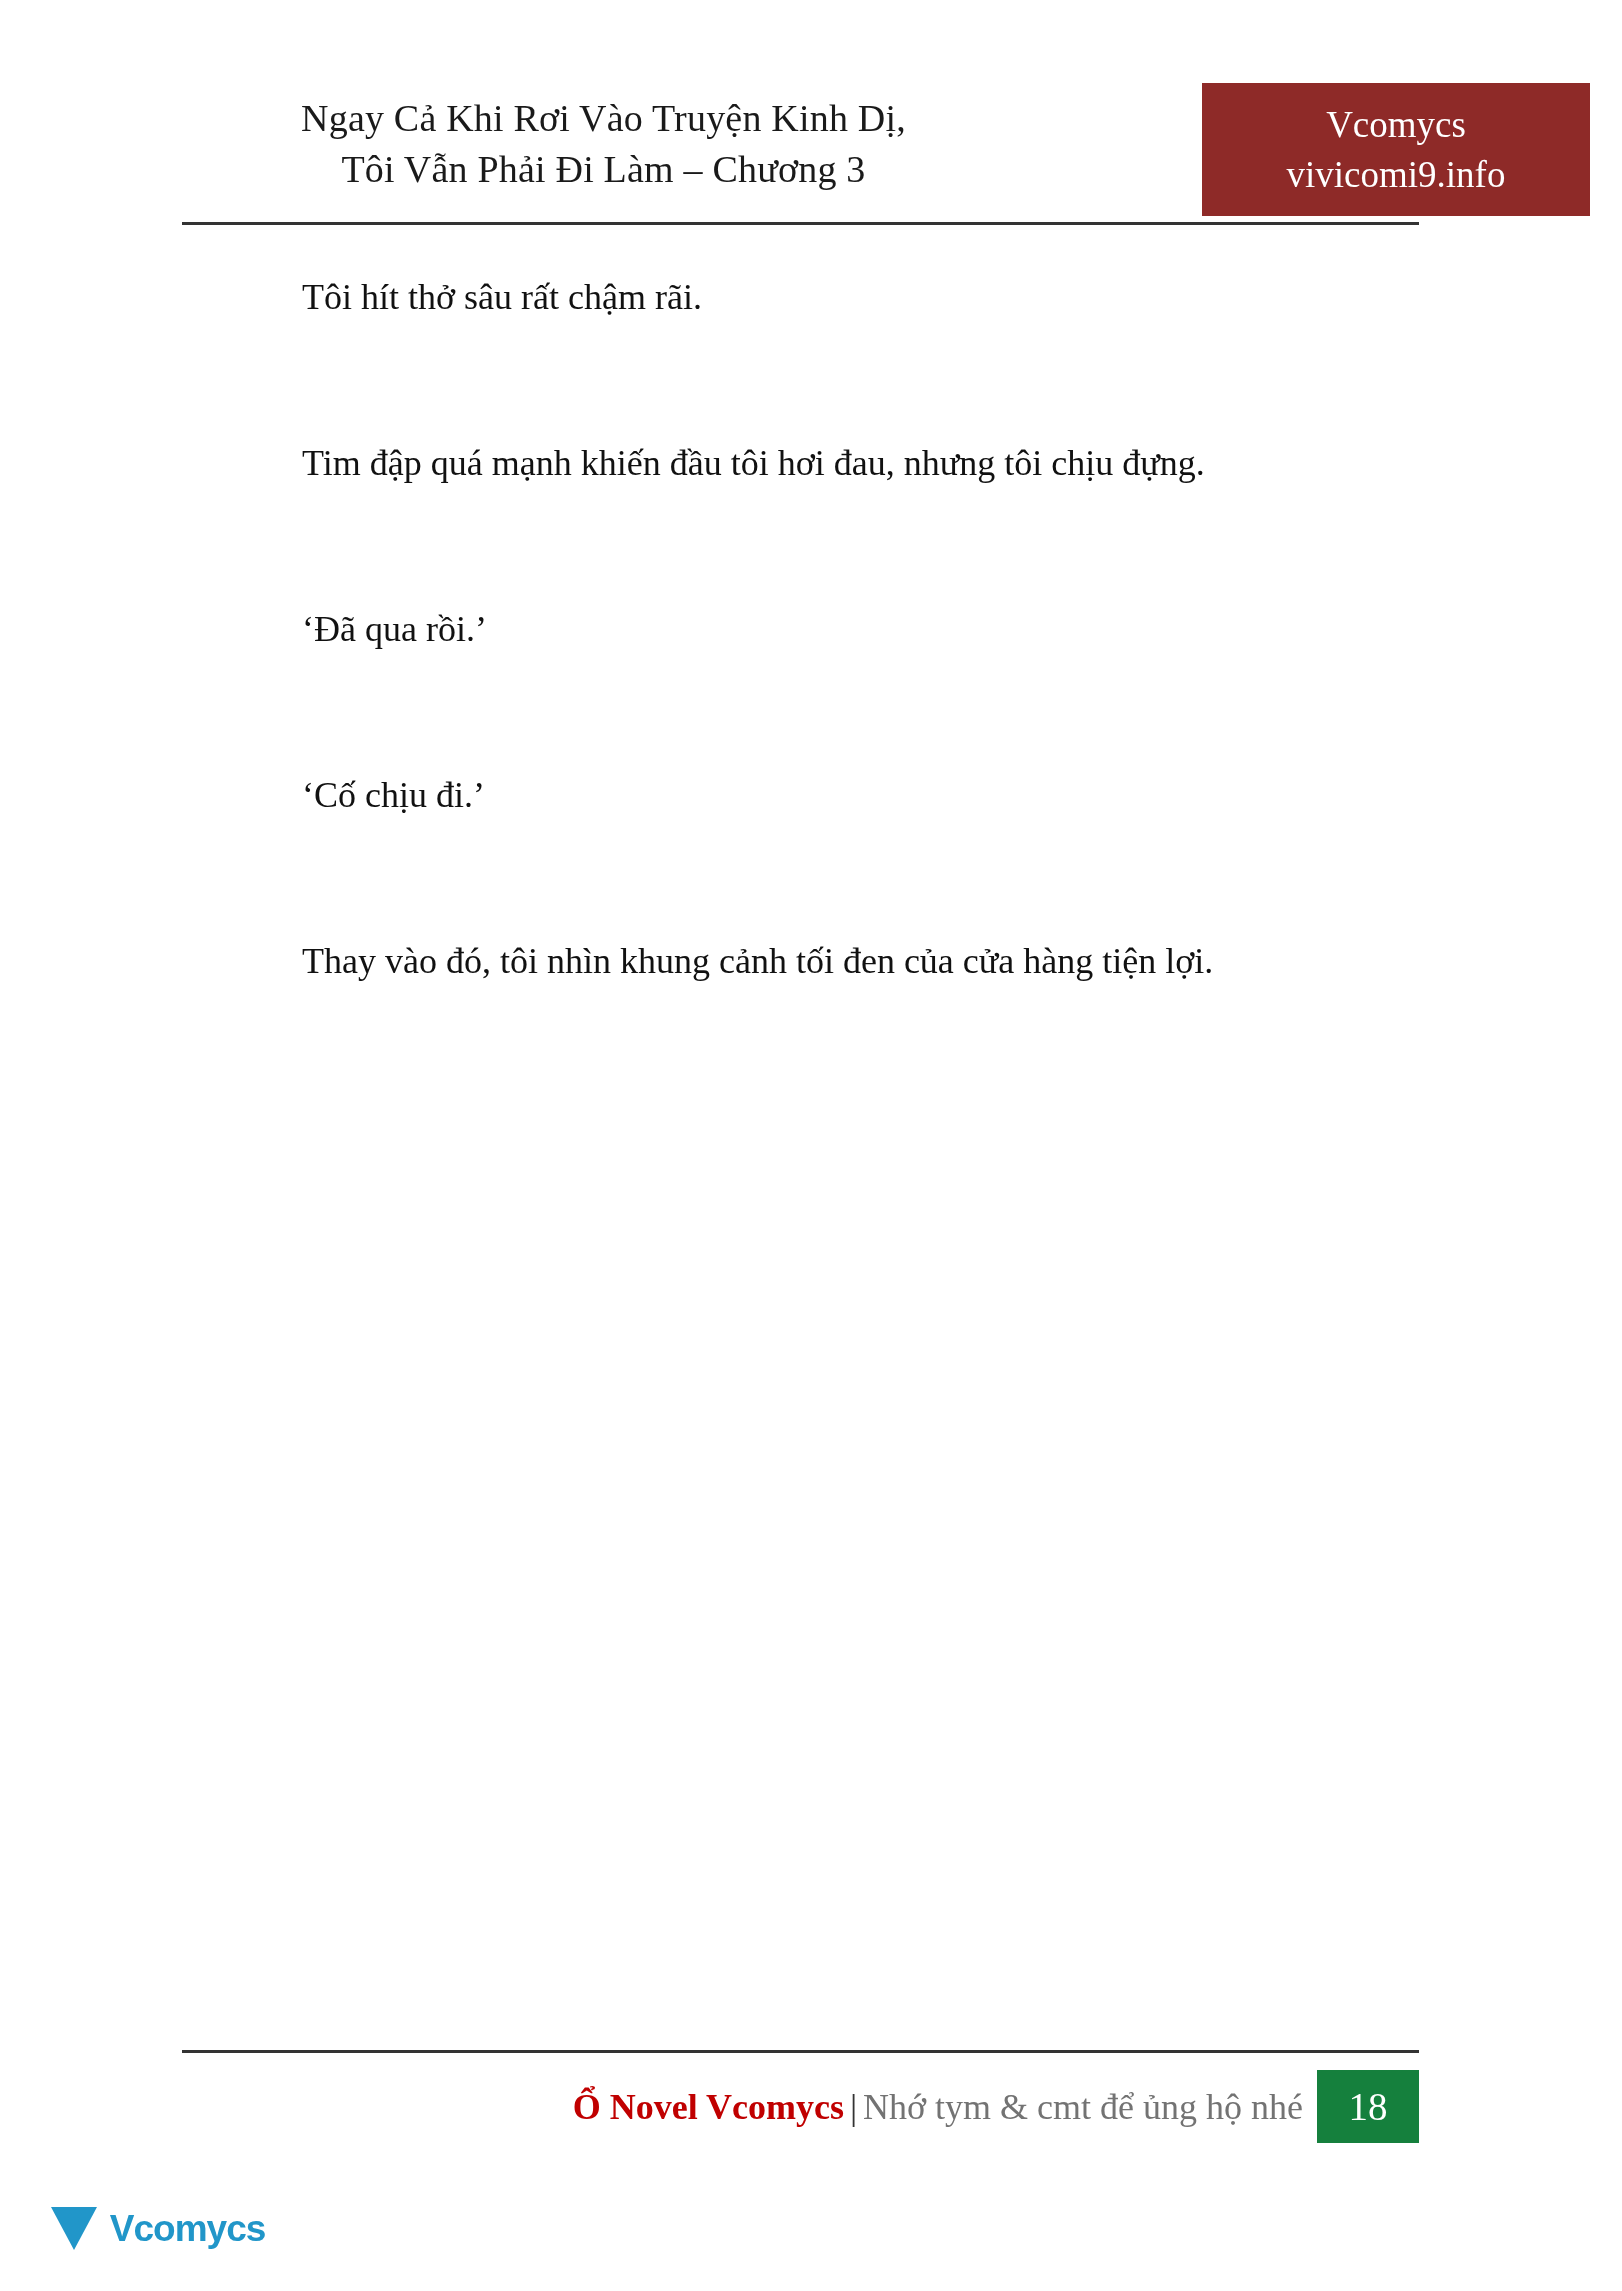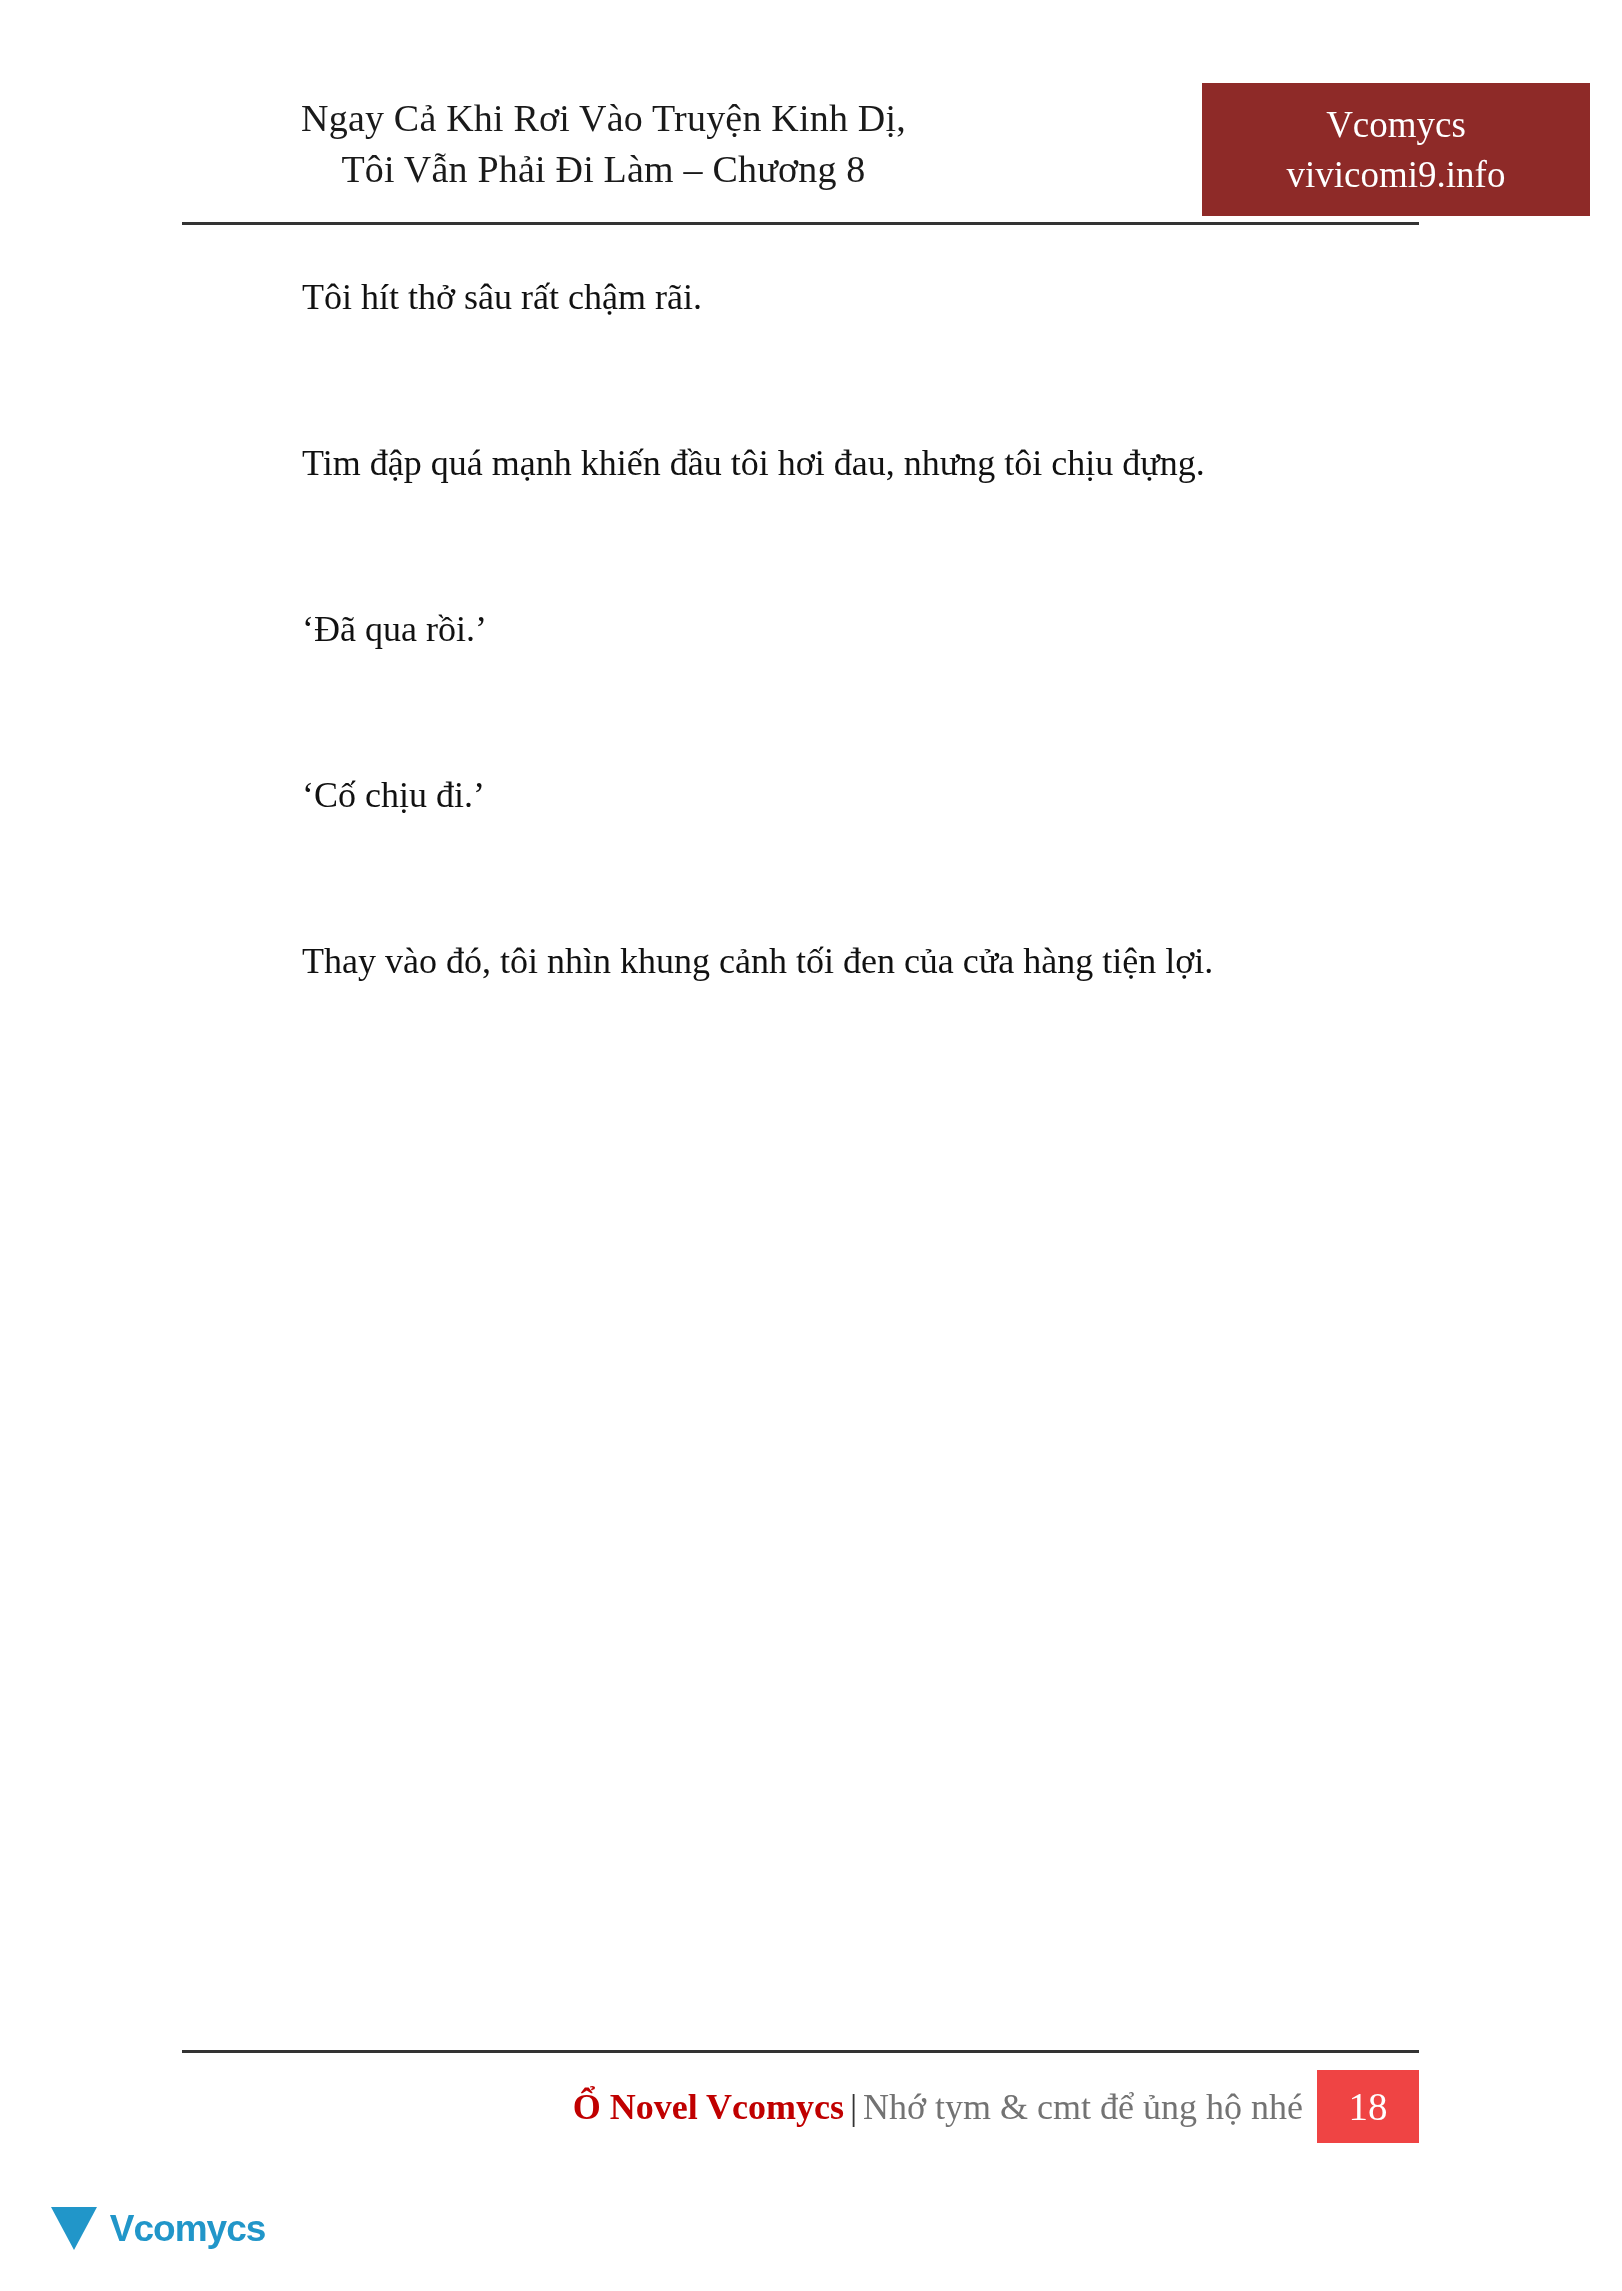--- a/index.html
+++ b/index.html
@@ -124,21 +124,21 @@
   }
   .footer-note {
     color: #737373;
   }
   .page-number {
     position: absolute;
     right: 0;
     top: 0;
     width: 102px;
     height: 73px;
-    background: #ef4444;
+    background: #15803d;
     color: #ffffff;
     font-size: 39px;
     display: flex;
     align-items: center;
     justify-content: center;
   }
 
   
   .watermark {
     position: absolute;
@@ -174,21 +174,21 @@
   }
 </style>
 </head>
 <body>
 
 <div class="page">
 
   <div class="header">
     <div class="header-title">
       <div>Ngay Cả Khi Rơi Vào Truyện Kinh Dị,</div>
-      <div>Tôi Vẫn Phải Đi Làm – Chương 8</div>
+      <div>Tôi Vẫn Phải Đi Làm – Chương 3</div>
     </div>
     <div class="header-badge">
       <div>Vcomycs</div>
       <div>vivicomi9.info</div>
     </div>
   </div>
   <div class="header-rule"></div>
 
   <div class="content">
     <p class="para">Tôi hít thở sâu rất chậm rãi.</p>

